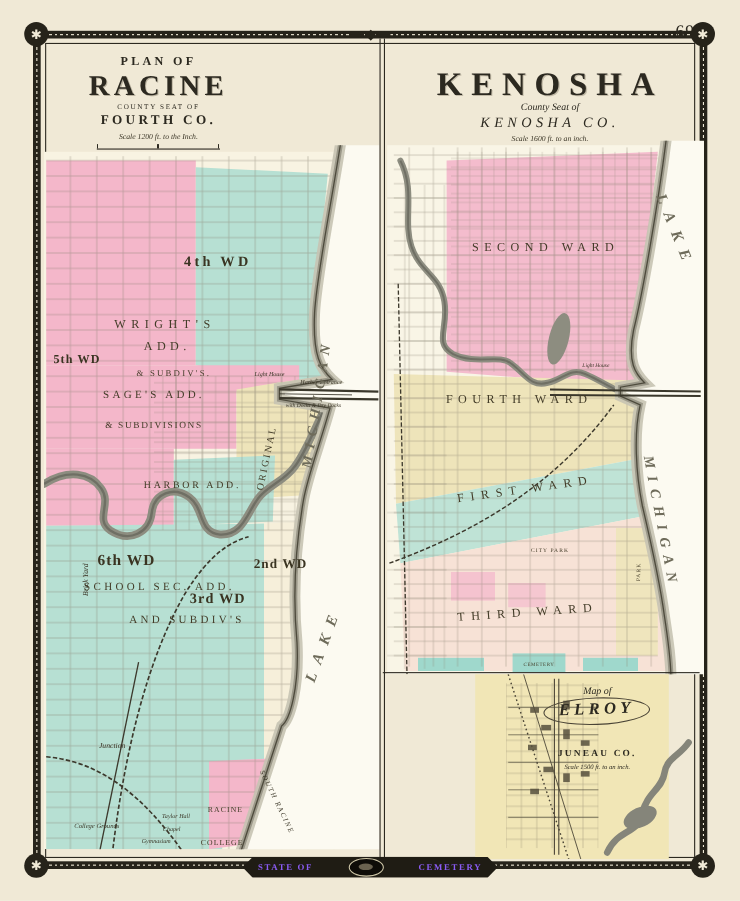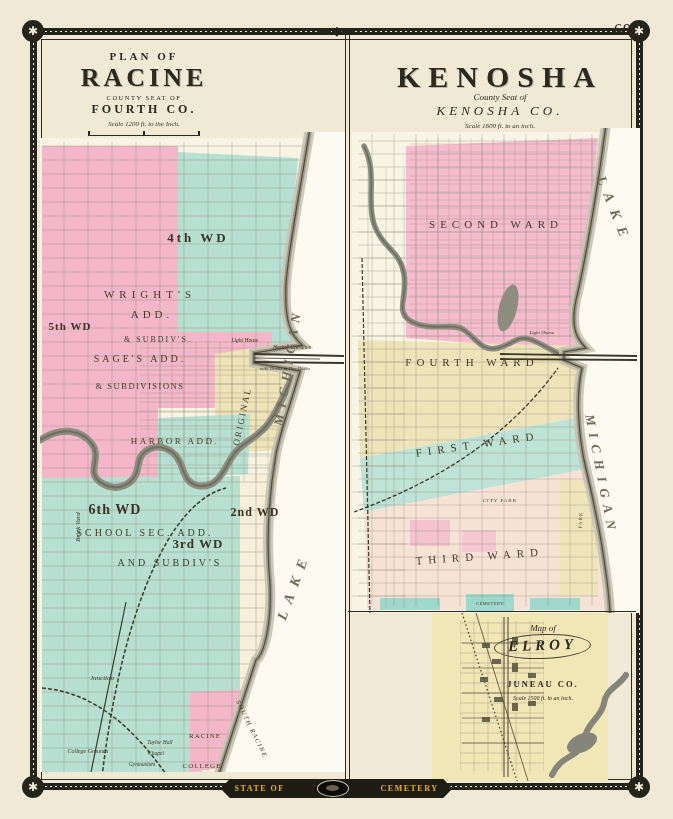--- a/index.html
+++ b/index.html
@@ -58,21 +58,21 @@
   .elroy-titleblock{position:absolute;right:6px;top:10px;width:118px;text-align:center;}
   .elroy-mapof{font-size:9px;font-style:italic;}
   .elroy-title{display:inline-block;border:1.2px solid #4a4436;border-radius:50%;
      padding:2px 13px 4px;font-size:15px;font-weight:bold;font-style:italic;letter-spacing:4px;
      transform:rotate(-2deg);margin-top:1px;}
   .elroy-co{font-size:8.5px;font-weight:bold;letter-spacing:2px;margin-top:20px;}
   .elroy-scale{font-size:6px;font-style:italic;margin-top:6px;}
   
   .banner{position:absolute;bottom:21px;left:50%;transform:translateX(-50%);width:232px;height:19px;
      background:#1f1c14;z-index:8;display:flex;align-items:center;justify-content:space-between;
-     padding:0 14px;box-sizing:border-box;color:#eab308;
+     padding:0 14px;box-sizing:border-box;color:#8b5cf6;
      clip-path:polygon(0 50%,4% 0,96% 0,100% 50%,96% 100%,4% 100%);}
   .banner-text{font-size:8px;font-weight:bold;letter-spacing:1.5px;}
   .seal{width:30px;height:15px;border-radius:50%;background:#0e0c08;border:1px solid #cfc7a8;
      position:relative;}
   .seal::after{content:"";position:absolute;left:8px;top:4px;width:13px;height:6px;border-radius:50%;
      background:#6a6250;}
 </style>
 </head>
 <body>
 

